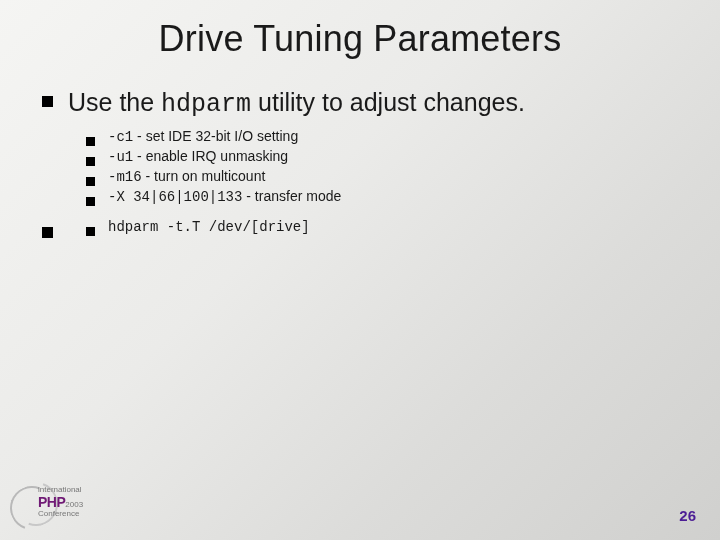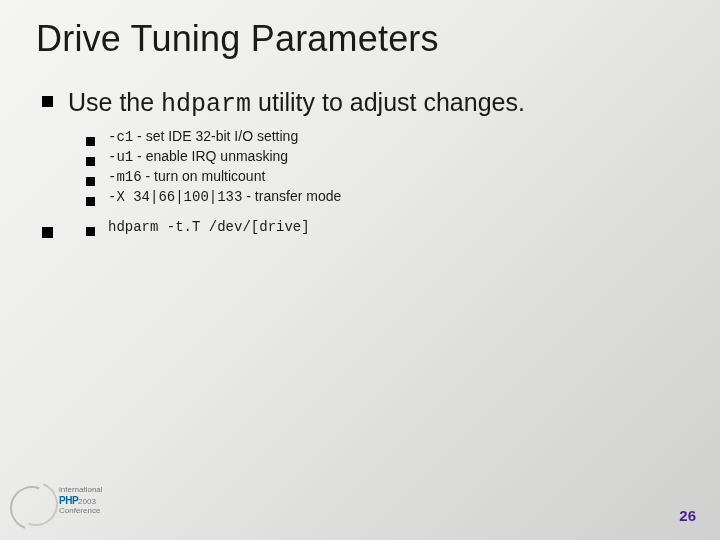--- a/index.html
+++ b/index.html
@@ -12,20 +12,21 @@
   }
   .slide {
     width: 100%;
     height: 100%;
     padding: 18px 36px 0 36px;
     position: relative;
   }
   .title {
     font-size: 36px;
     font-weight: 400;
+    text-align: center;
     margin-bottom: 26px;
     letter-spacing: 0.2px;
   }
   ul.top {
     list-style: none;
     margin-left: 6px;
   }
   ul.top > li {
     position: relative;
     padding-left: 26px;
@@ -94,30 +95,30 @@
     left: 4px; top: 2px;
     width: 44px; height: 44px;
     border: 2px solid #c8c8c8;
     border-radius: 50%;
     border-left-color: transparent;
     border-top-color: transparent;
     transform: rotate(-25deg);
   }
   .logo .txt {
     position: absolute;
-    left: 49px;
+    left: 28px;
     top: 6px;
     font-size: 8px;
     line-height: 1.1;
     color: #777;
   }
   .logo .php {
-    font-size: 10px;
+    font-size: 14px;
     font-weight: bold;
-    color: #0369a1;
+    color: #701a75;
     letter-spacing: -0.5px;
   }
 </style>
 </head>
 <body>
 
 <div class="slide">
 
   <h1 class="title">Drive Tuning Parameters</h1>
 

